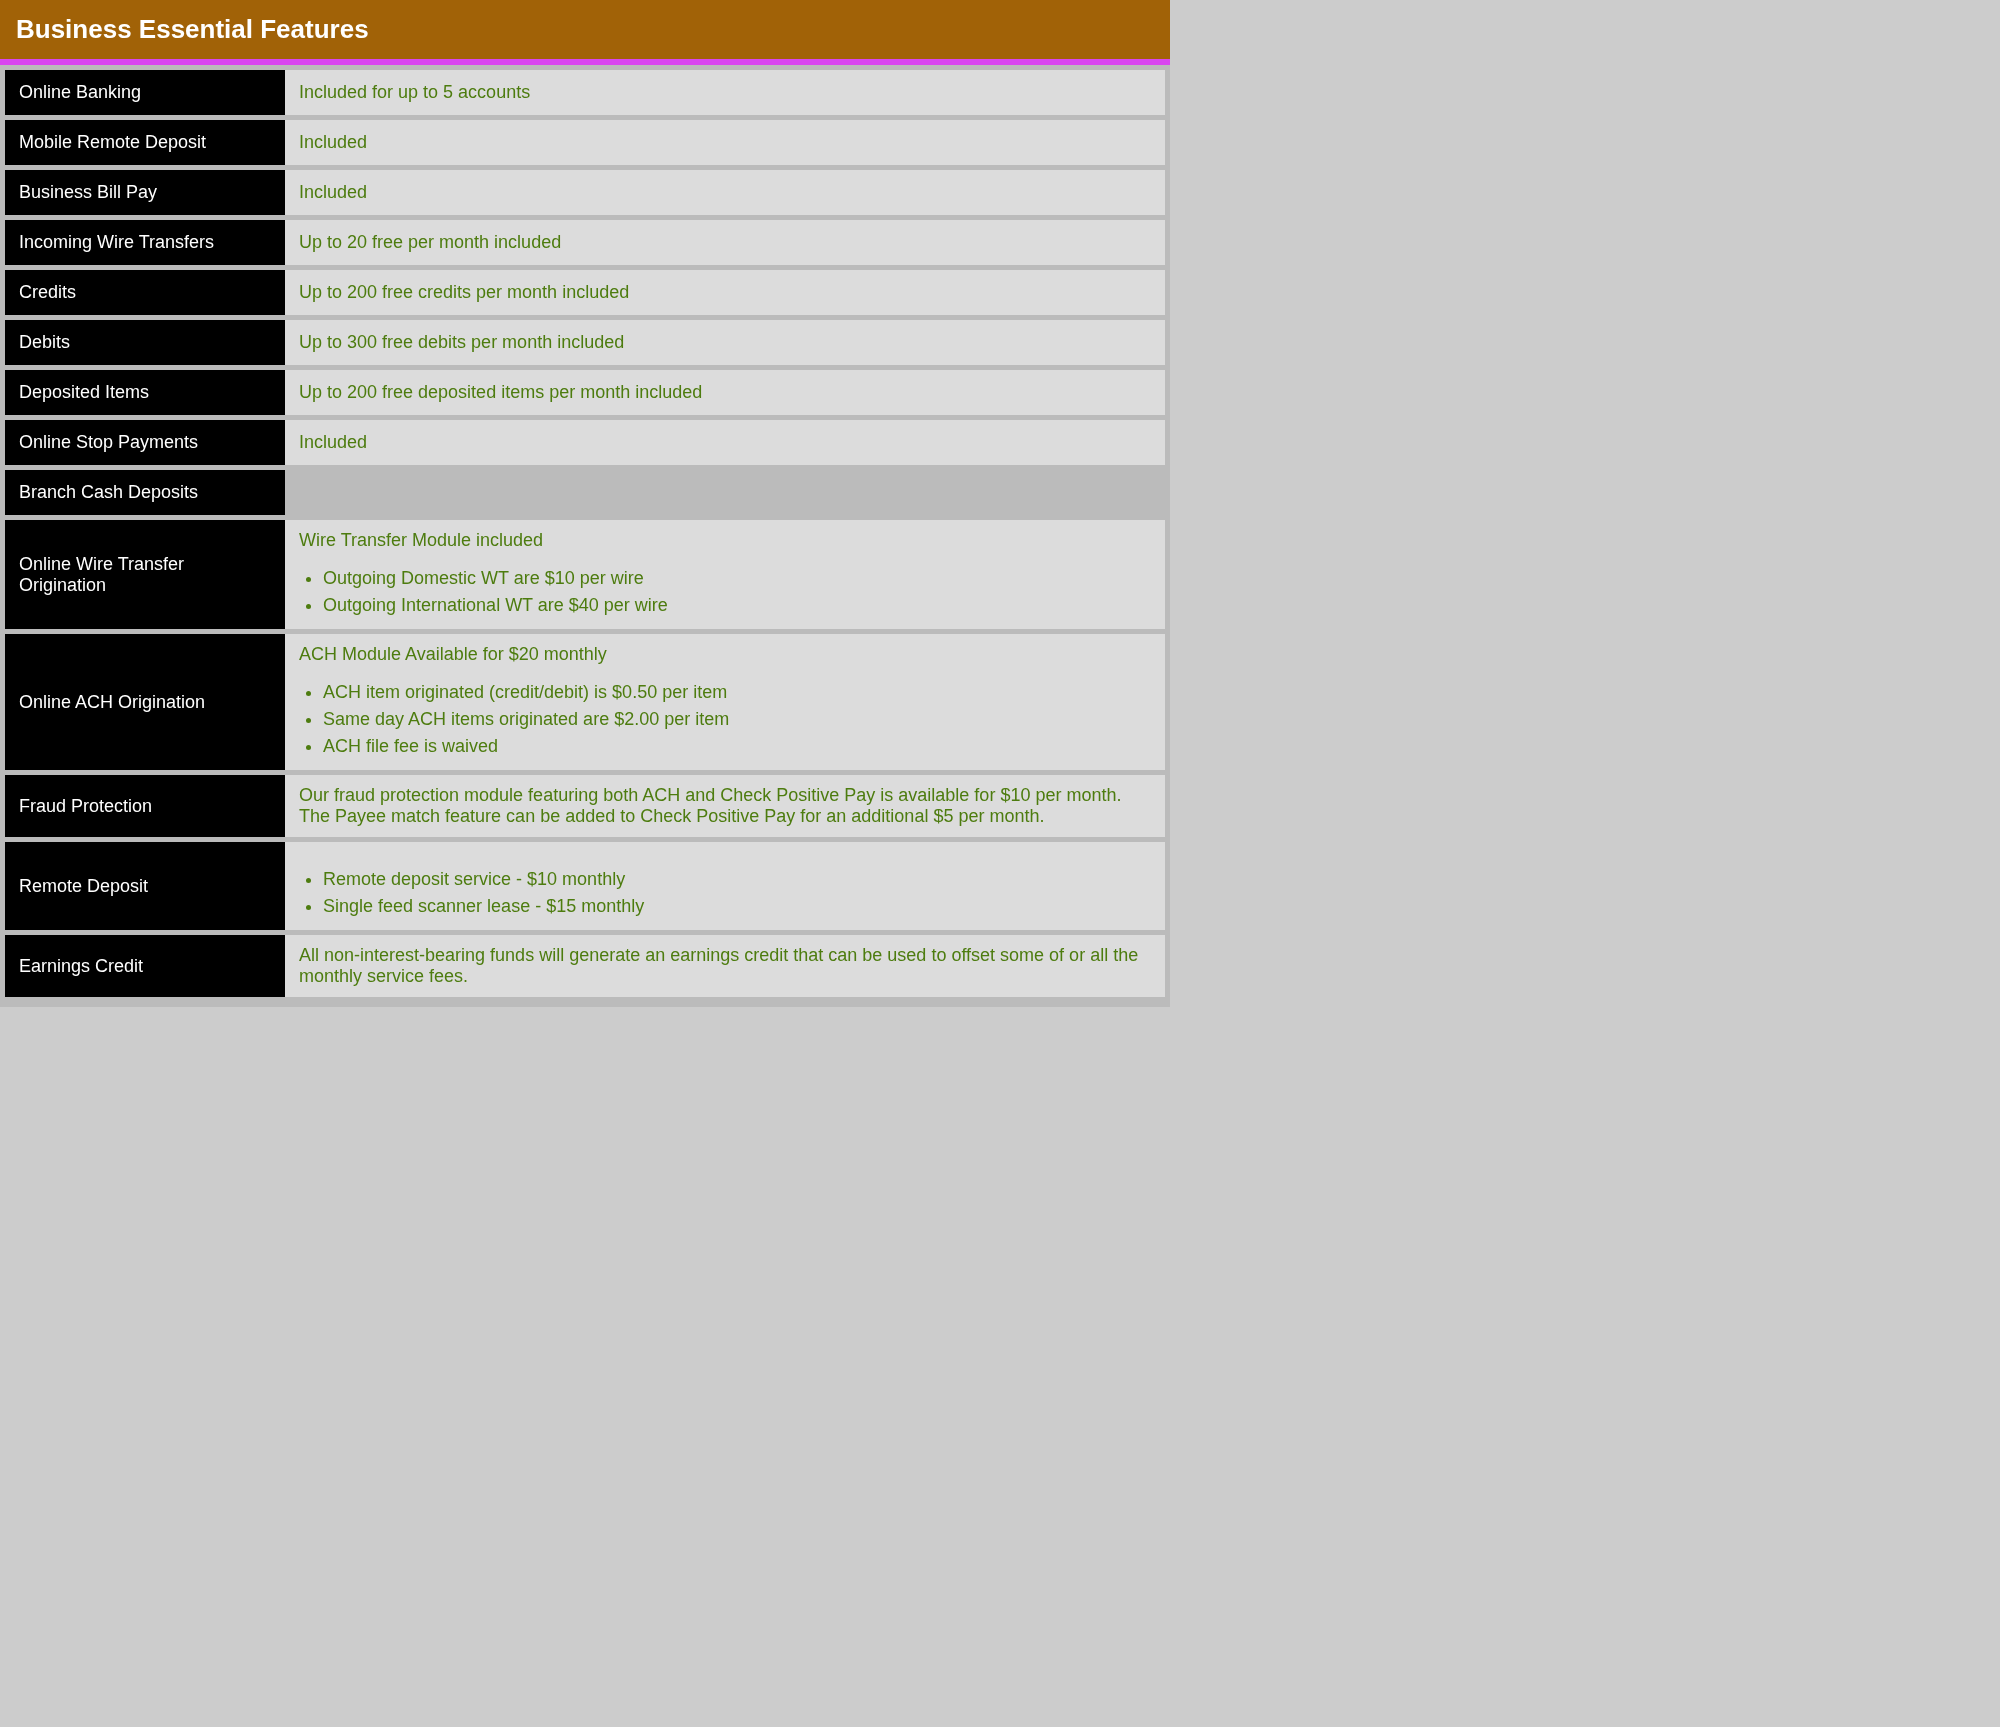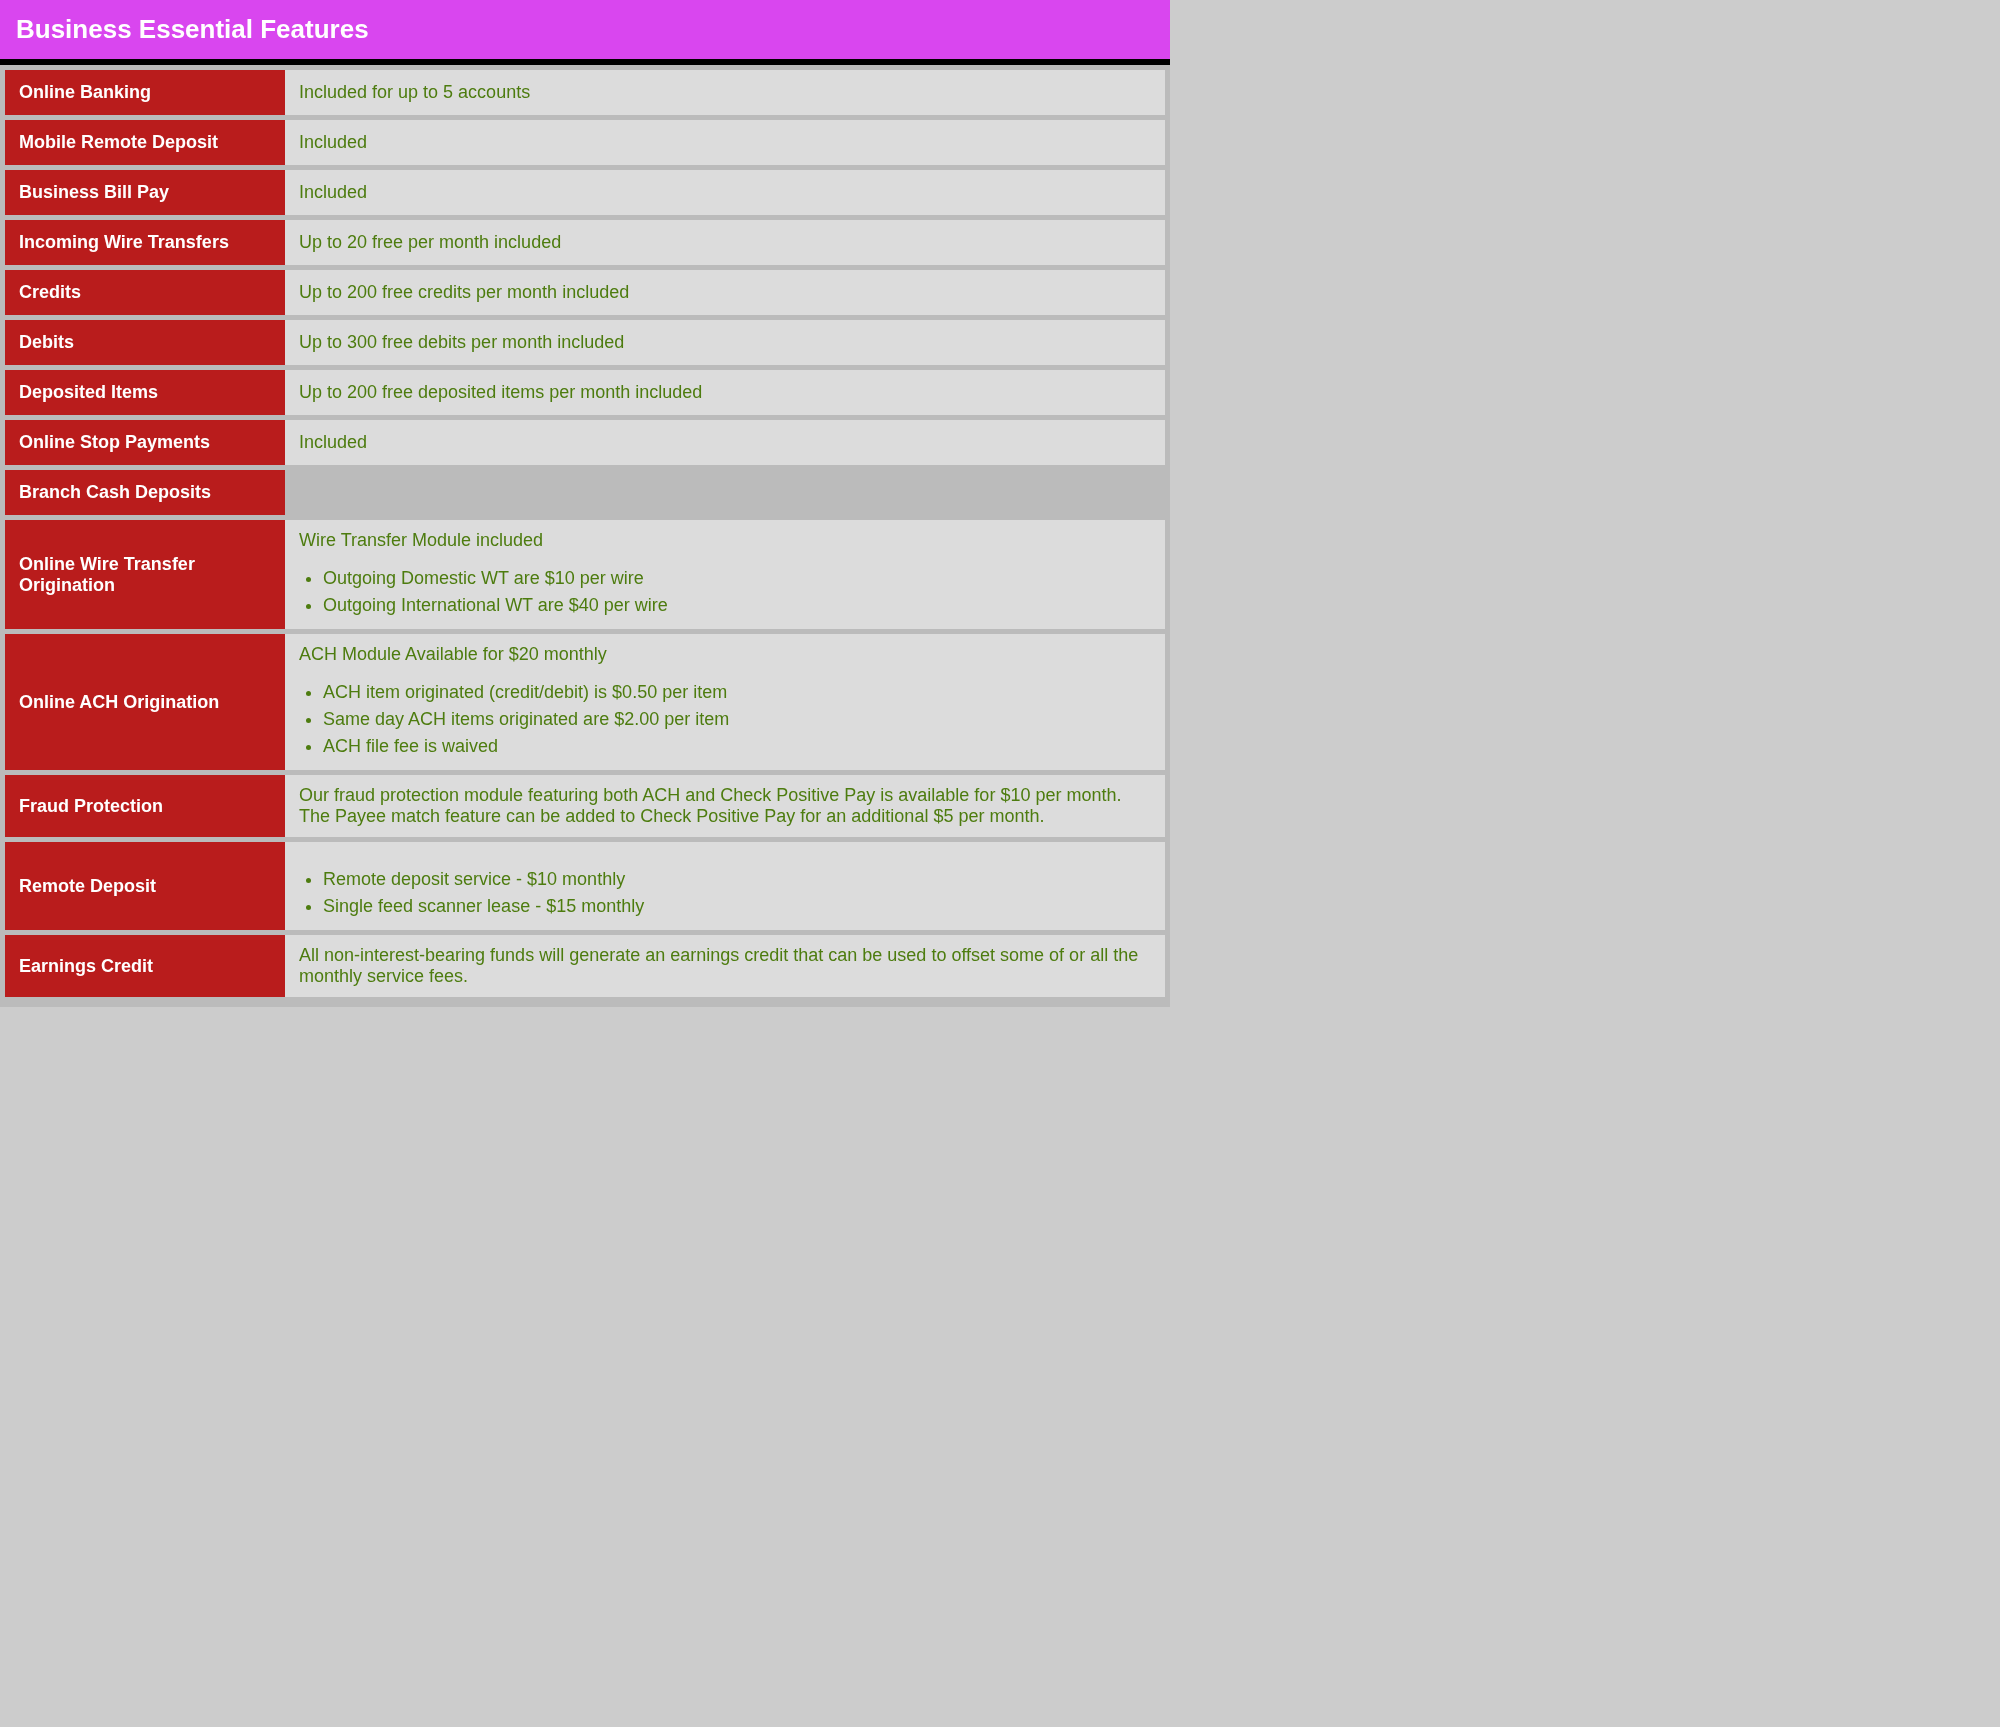--- a/index.html
+++ b/index.html
@@ -2,50 +2,49 @@
 <html><head>
   <meta charset="utf-8">
   <style>
     * { box-sizing: border-box; margin: 0; padding: 0; }
     body {
       font-family: Arial, sans-serif;
       background: #ccc;
       width: 1170px;
     }
     .header {
-      background: #d946ef;
+      background: #a16207;
       padding: 14px 16px;
-      border-bottom: 6px solid #000000;
+      border-bottom: 6px solid #d946ef;
     }
     .header h1 {
       color: white;
       font-size: 26px;
       font-weight: bold;
     }
     .table {
       width: 100%;
       border-collapse: separate;
       border-spacing: 0 5px;
       background: #bbbbbb;
       padding: 5px;
     }
     .row {
       display: flex;
       margin-bottom: 5px;
     }
     .cell-label {
       width: 280px;
       min-width: 280px;
-      background: #b91c1c;
+      background: #000000;
       color: white;
       font-size: 18px;
       padding: 12px 14px;
       display: flex;
       align-items: center;
-      font-weight: bold;
     }
     .cell-value {
       flex: 1;
       background: #dcdcdc;
       color: #4d7c0f;
       font-size: 18px;
       padding: 10px 14px;
       display: flex;
       align-items: flex-start;
       flex-direction: column;

